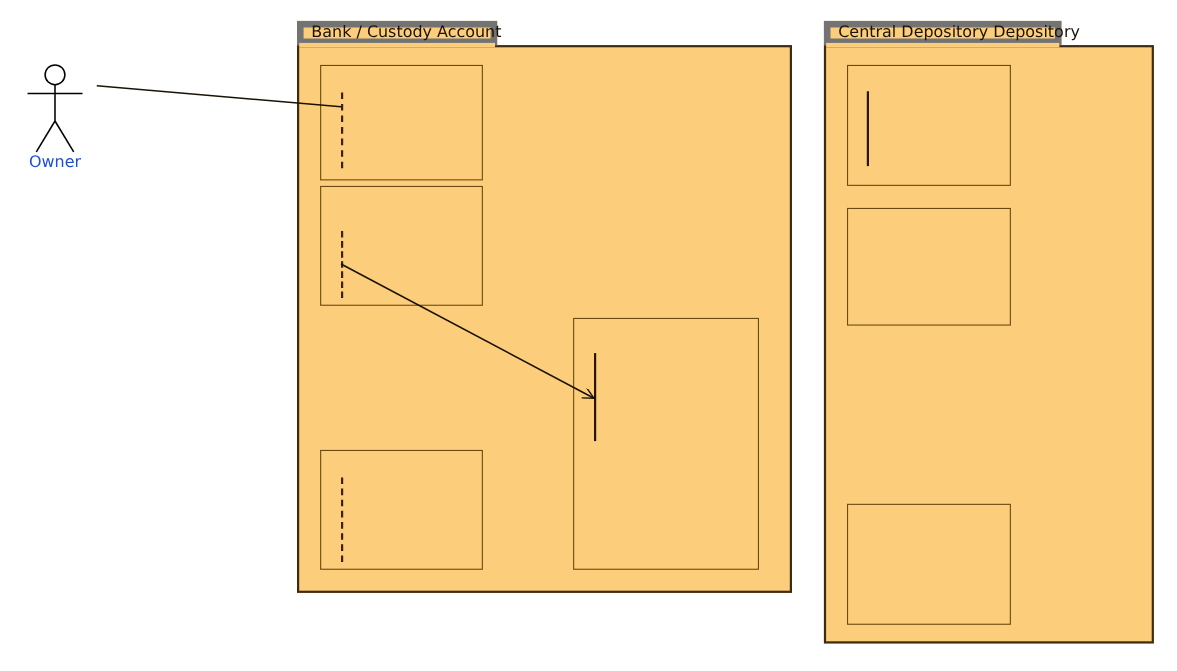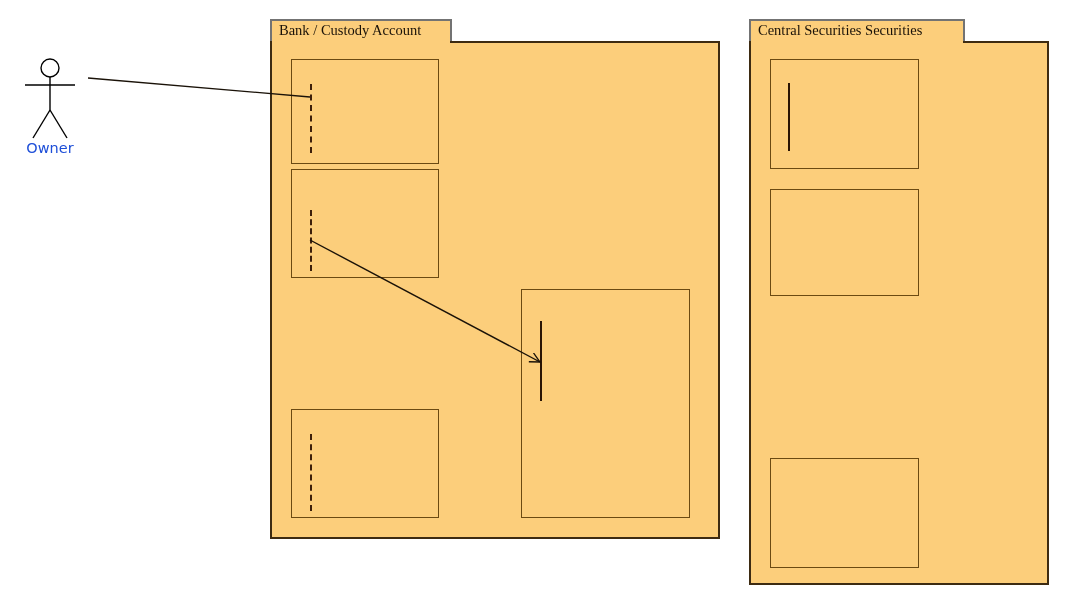--- a/index.html
+++ b/index.html
@@ -22,30 +22,29 @@
   }
   .pkg {
     position: absolute;
     background: #fcce7b;
     border: 2px solid #3d2b12;
     box-sizing: border-box;
   }
   .pkg-tab {
     position: absolute;
     background: #fcce7b;
-    border: 2px solid #737373;
+    border: 6px solid #737373;
     box-sizing: border-box;
     display: flex;
     align-items: center;
     padding: 0 7px;
     font-size: 14.5px;
     color: #1a1208;
     white-space: nowrap;
     z-index: 3;
-    font-family: Liberation Serif, serif;
   }
   .pkg-tab-mask {
     position: absolute;
     background: #fcce7b;
     z-index: 4;
   }
   .lbox {
     position: absolute;
     background: #fcce7b;
     border: 1px solid #6b4a12;
@@ -112,21 +111,21 @@
   <div class="lbox" style="left:291px; top:409px; width:148px; height:109px;"></div>
   <div class="lbox-label" style="left:291px; top:415px; width:148px;">Custody Account</div>
   <div class="lifeline dashed" style="left:310px; top:434px; height:77px;"></div>
 
   <div class="lbox" style="left:521px; top:289px; width:169px; height:229px;"></div>
   <div class="lbox-label" style="left:521px; top:295px; width:169px;">Bank's Cash Account</div>
   <div class="lifeline solid" style="left:540px; top:321px; height:80px;"></div>
 
   <div class="pkg" style="left:749px; top:41px; width:300px; height:544px;"></div>
   <div class="pkg-tab" style="left:749px; top:19px; width:216px; height:22px;">
-    <span>Central Securities Securities</span>
+    <span>Central Depository Depository</span>
   </div>
   <div class="pkg-tab-mask" style="left:751px; top:39px; width:212px; height:4px;"></div>
 
   <div class="lbox" style="left:770px; top:59px; width:149px; height:110px;"></div>
   <div class="lbox-label" style="left:770px; top:65px; width:149px;">Register ISIN 1</div>
   <div class="lifeline solid" style="left:788px; top:83px; height:68px;"></div>
 
   <div class="lbox" style="left:770px; top:189px; width:149px; height:107px;"></div>
   <div class="lbox-label" style="left:770px; top:195px; width:149px;">Register ISIN 2</div>
 

